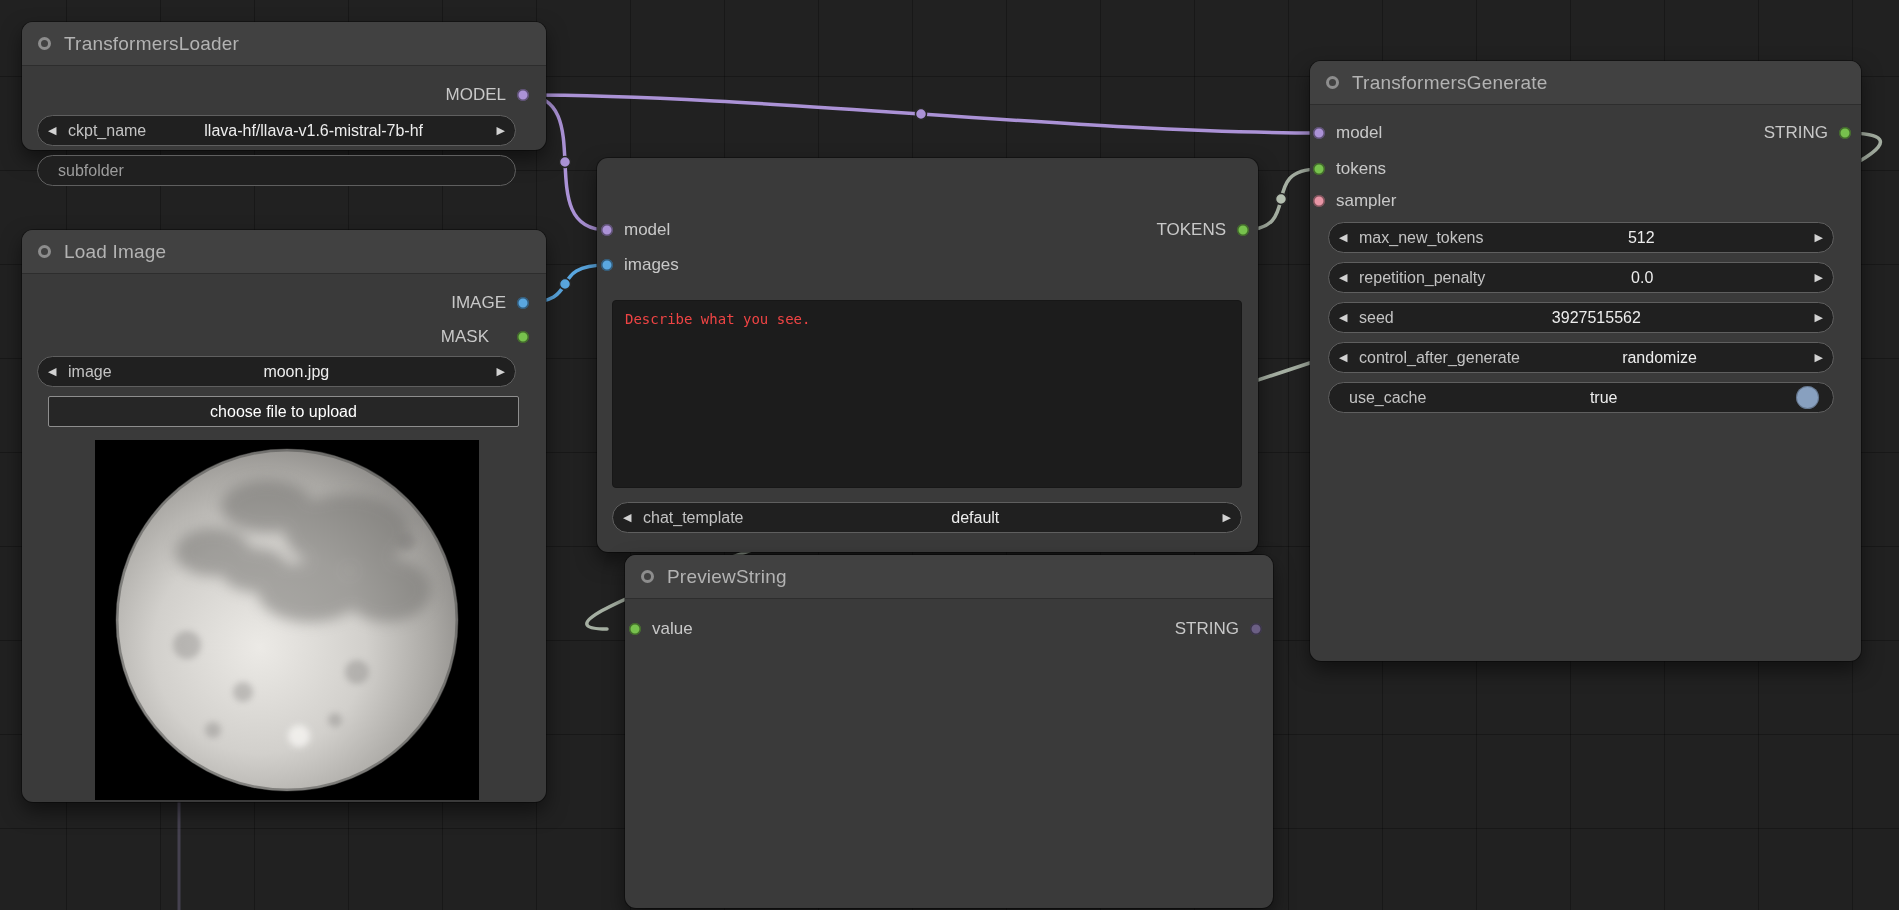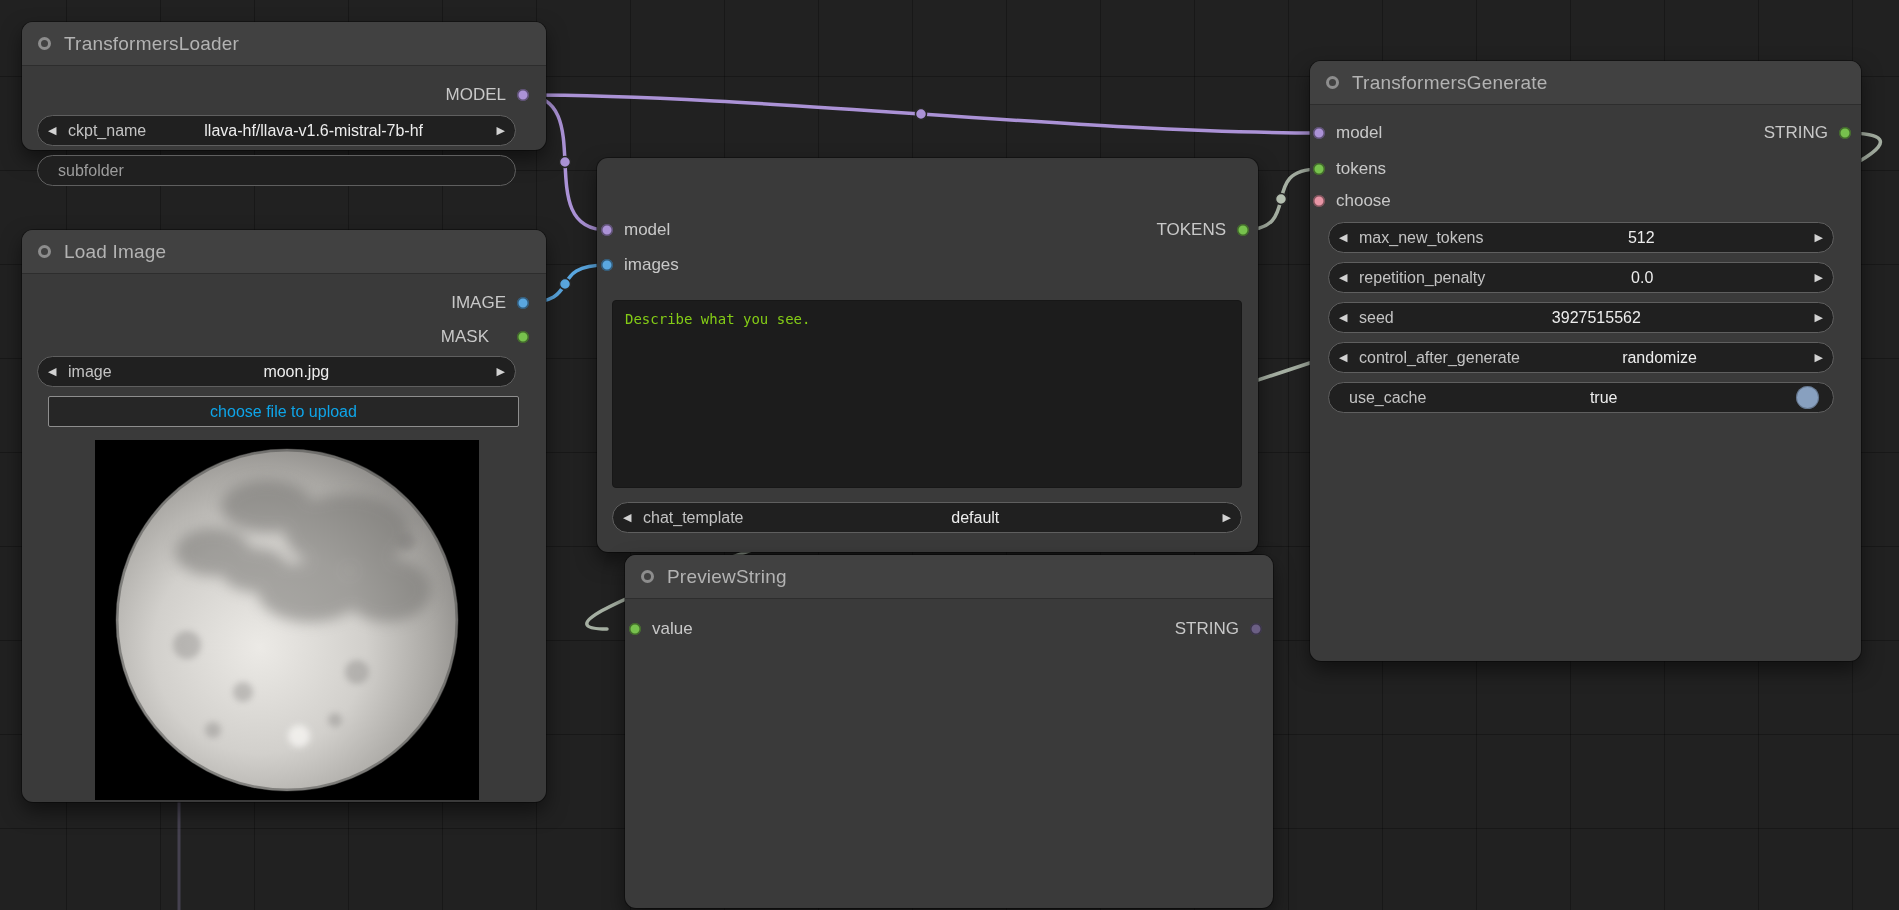--- a/index.html
+++ b/index.html
@@ -58,29 +58,29 @@
   .w-value{flex:1; text-align:center; color:#ededed; margin-right:6px; white-space:nowrap; overflow:hidden;}
   .toggle-circle{
     width:23px; height:23px; border-radius:50%; background:#88a0bf;
     flex:none; margin-left:9px; margin-right:-4px;
     box-shadow:inset 0 0 0 1px rgba(0,0,0,.25);
   }
 
   .upload-btn{
     position:absolute; height:31px; background:#262626;
     border:1px solid #8e8e8e; border-radius:2px;
-    color:#0ea5e9; font-size:16px;
+    color:#ffffff; font-size:16px;
     display:flex; align-items:center; justify-content:center;
     cursor:pointer; user-select:none;
   }
 
   .prompt-area{
     position:absolute; background:#1c1c1c; border:1px solid #171717; border-radius:4px;
     padding:10px 12px;
-    font-family:"DejaVu Sans Mono", monospace; font-size:14px; color:#84cc16;
+    font-family:"DejaVu Sans Mono", monospace; font-size:14px; color:#ef4444;
     white-space:pre-wrap;
   }
 
   .img-preview{position:absolute; display:block;}
 </style>
 </head>
 <body>
 
 <div id="canvas">
 
@@ -228,21 +228,21 @@
     <div class="row" style="top:55px; left:3px;">
       <span class="slot-dot" style="background:#ab92d6;"></span>
       <span class="slot-label">model</span>
     </div>
     <div class="row" style="top:91px; left:3px;">
       <span class="slot-dot" style="background:#77c14d;"></span>
       <span class="slot-label">tokens</span>
     </div>
     <div class="row" style="top:123px; left:3px;">
       <span class="slot-dot" style="background:#e795a5;"></span>
-      <span class="slot-label">choose</span>
+      <span class="slot-label">sampler</span>
     </div>
     <div class="row out" style="top:55px; right:10px;">
       <span class="slot-dot" style="background:#77c14d;"></span>
       <span class="slot-label">STRING</span>
     </div>
 
     <div class="widget" style="left:18px; top:161px; width:506px;">
       <span class="w-arrow">◀</span>
       <span class="w-label">max_new_tokens</span>
       <span class="w-value">512</span>

